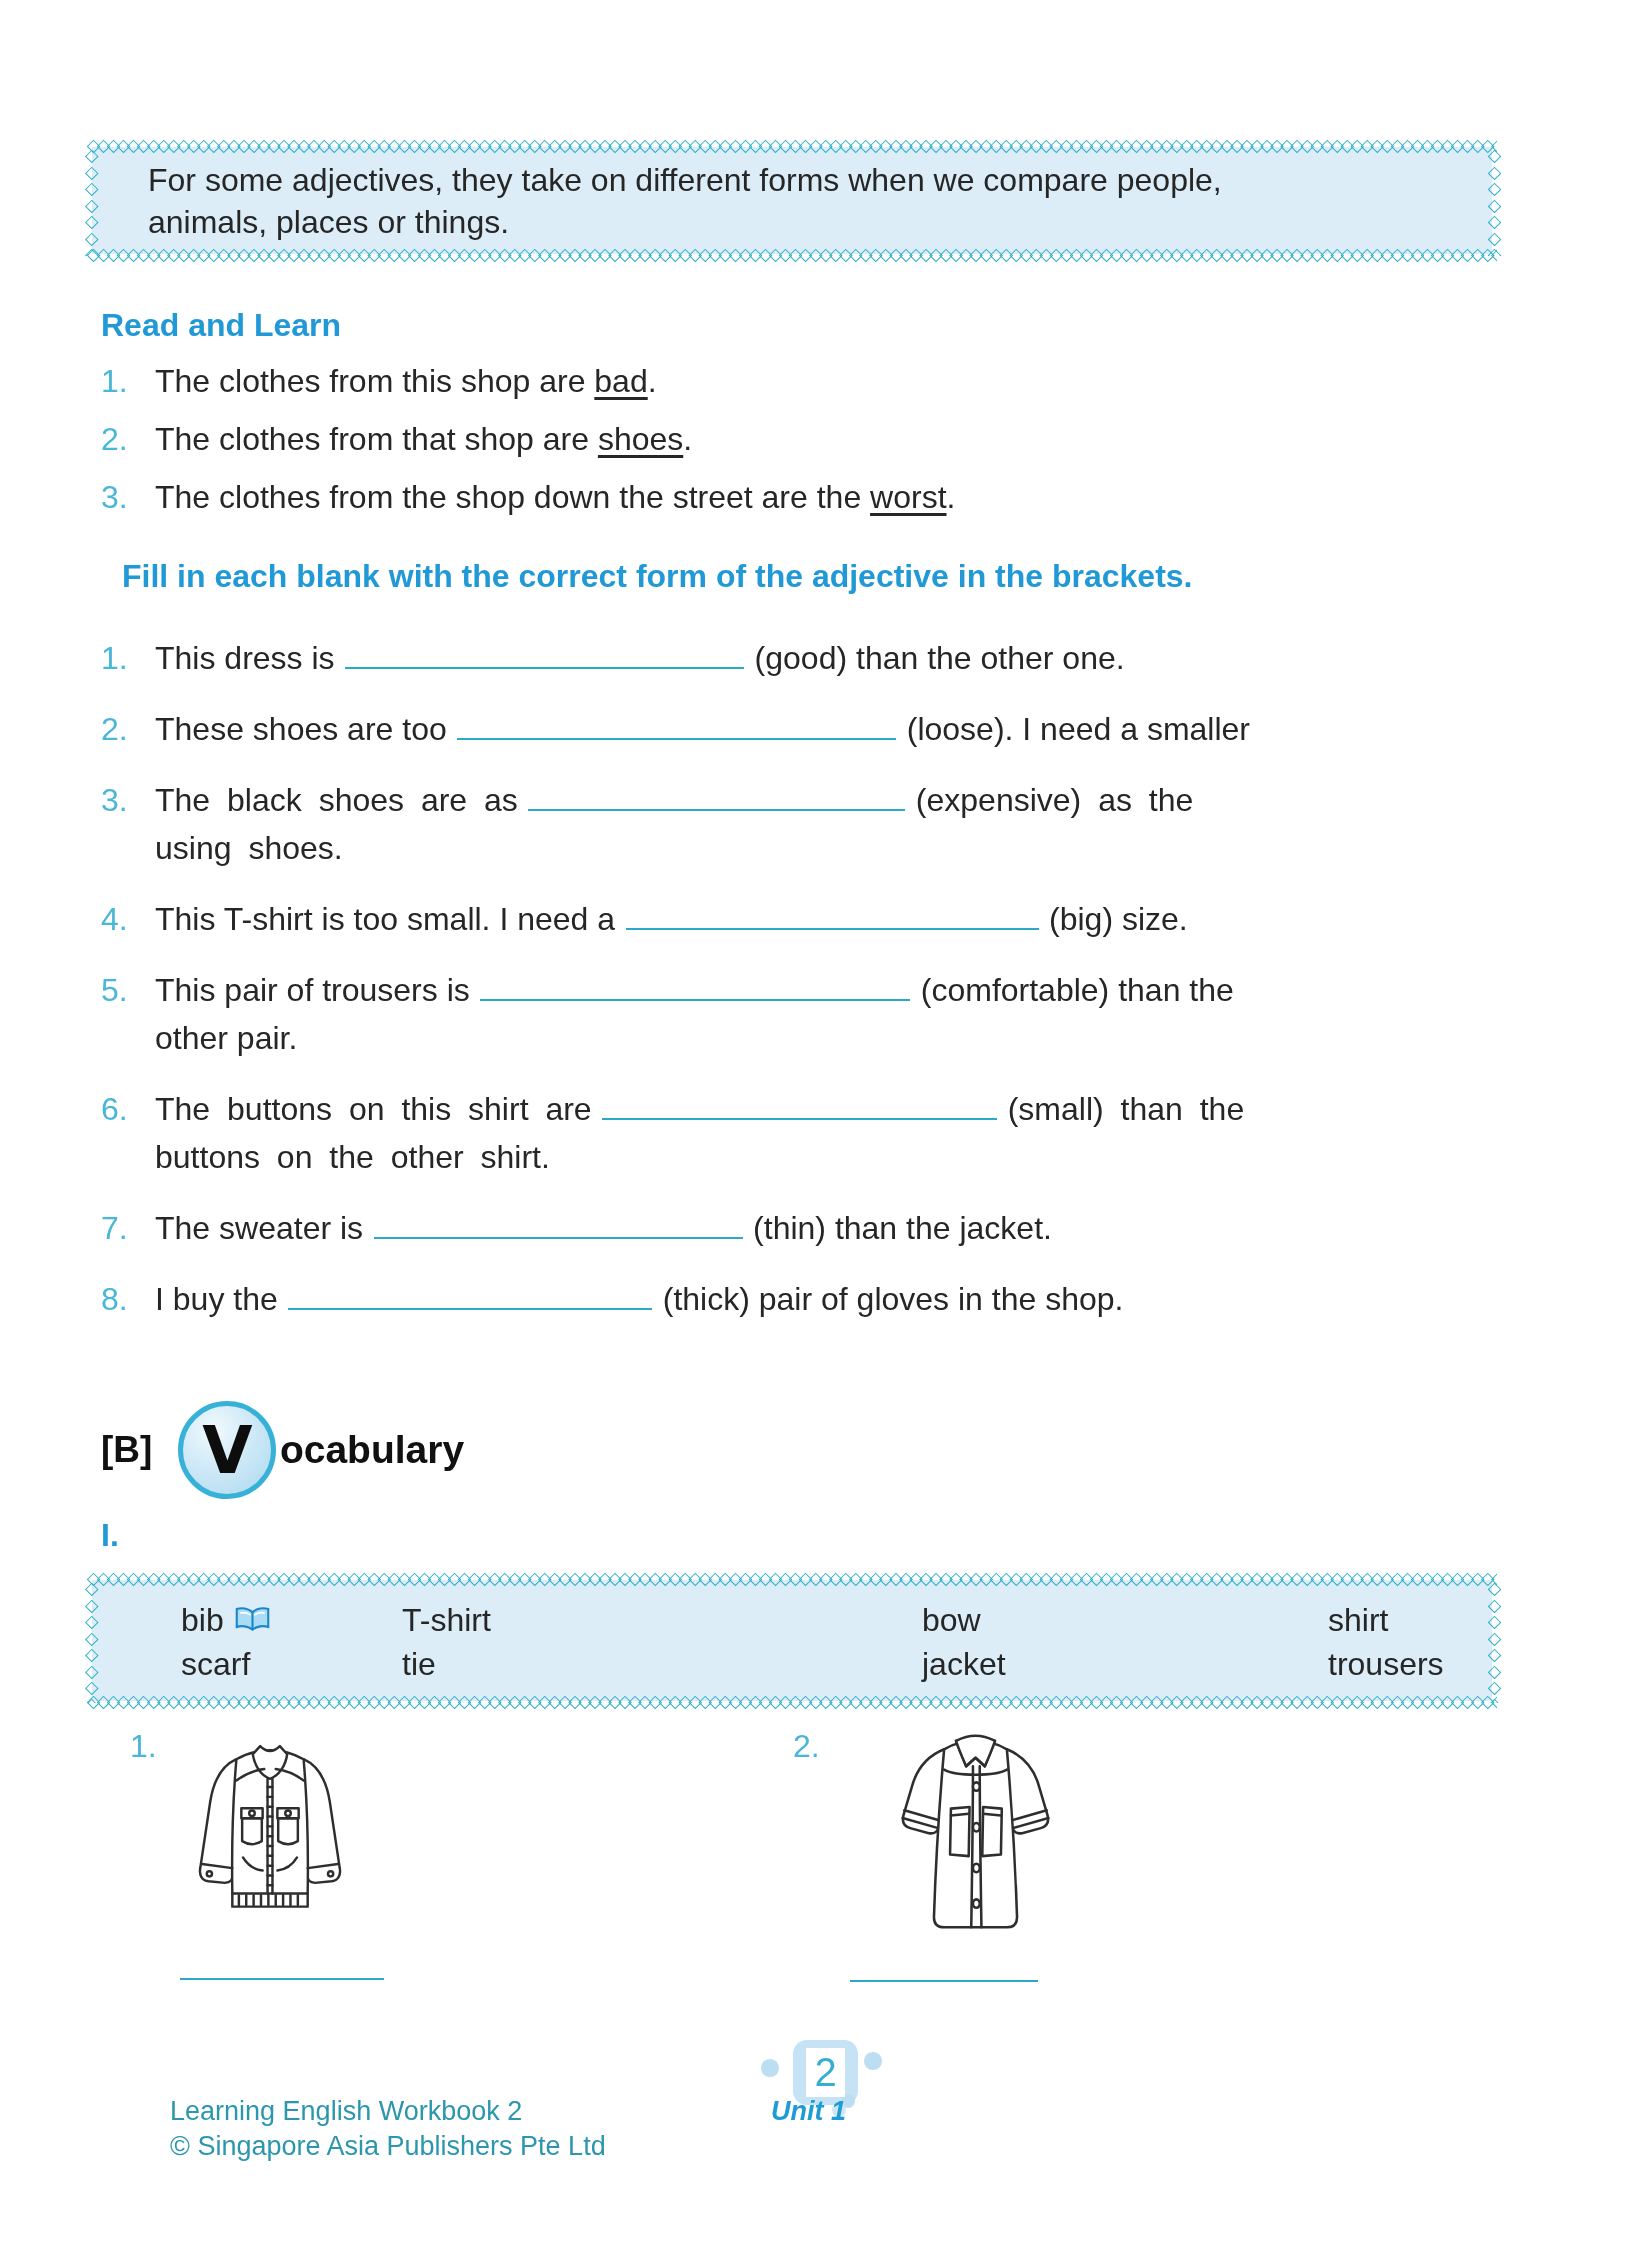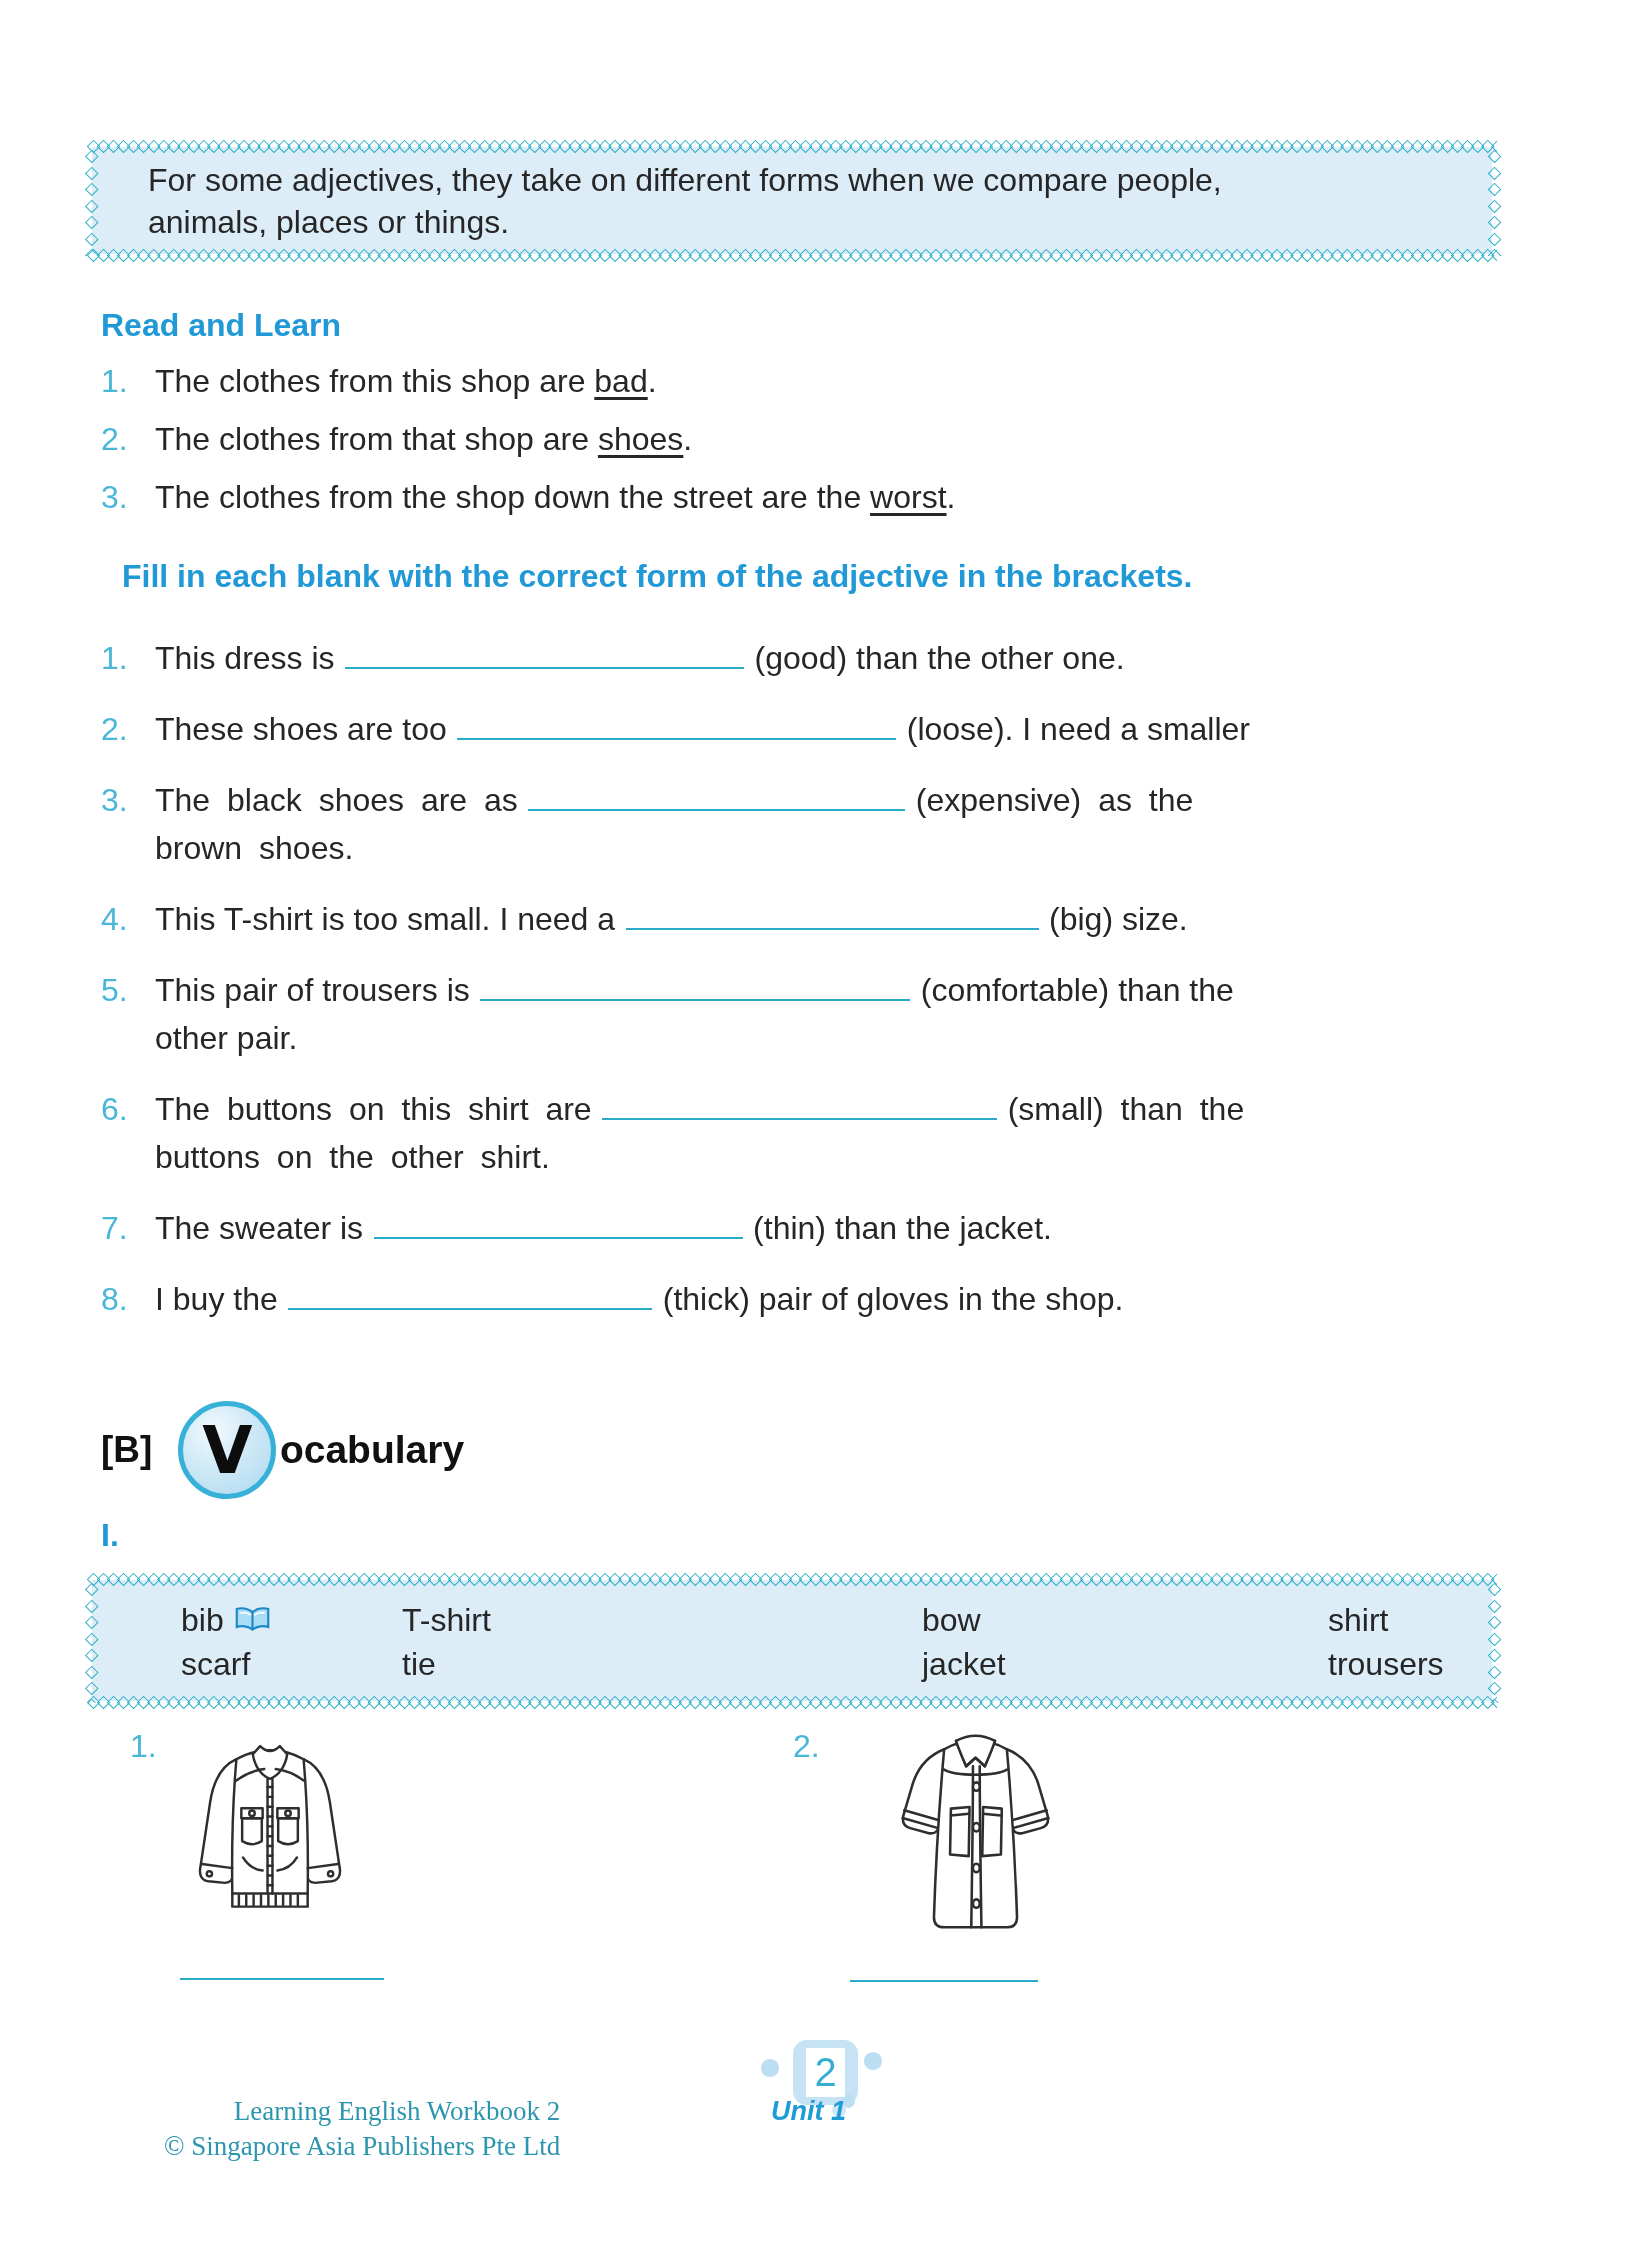--- a/index.html
+++ b/index.html
@@ -81,22 +81,22 @@
   .picnum{position:absolute;font-size:32px;color:#4ab6d8;}
   #pic1-num{left:130px;top:1728px;}
   #pic2-num{left:793px;top:1728px;}
   #pic1{position:absolute;left:184px;top:1728px;}
   #pic2{position:absolute;left:878px;top:1722px;}
   .ansline{position:absolute;border-bottom:2.6px solid #2ba9c8;height:0;}
   #ans1{left:180px;top:1978px;width:204px;}
   #ans2{left:850px;top:1980px;width:188px;}
 
   
-  #footer-text{position:absolute;left:164px;top:2094px;
-    font-family:Liberation Serif, serif;color:#2c96ae;font-size:27px;line-height:35px;text-align:right;}
+  #footer-text{position:absolute;left:170px;top:2094px;
+    font-family:Liberation Sans, sans-serif;color:#2c96ae;font-size:27px;line-height:35px;}
   #footer-text div{margin:0;}
 
   #page-badge{position:absolute;left:793px;top:2040px;width:65px;height:65px;
     background:#c5e3f4;border-radius:14px;}
   #page-badge .inner{position:absolute;left:13px;top:8px;width:39px;height:49px;
     background:#ffffff;display:flex;align-items:center;justify-content:center;
     font-size:40px;color:#35aed2;}
   .dot{position:absolute;border-radius:50%;background:#bcdef2;}
   #dot1{left:-32px;top:19.3px;width:17.6px;height:17.6px;}
   #dot2{left:71px;top:12.3px;width:17.6px;height:17.6px;}
@@ -144,21 +144,21 @@
     <div class="fitem">
       <span class="num">1.</span>
       <span class="ftext"><span>This dress is</span><span class="blank"></span><span>(good) than the other one.</span></span>
     </div>
     <div class="fitem">
       <span class="num">2.</span>
       <span class="ftext"><span>These shoes are too</span><span class="blank"></span><span>(loose). I need a smaller</span></span>
     </div>
     <div class="fitem">
       <span class="num">3.</span>
-      <span class="ftext"><span>The black shoes are as</span><span class="blank"></span><span>(expensive) as the</span><span class="tail2">brown shoes.</span></span>
+      <span class="ftext"><span>The black shoes are as</span><span class="blank"></span><span>(expensive) as the</span><span class="tail2">using shoes.</span></span>
     </div>
     <div class="fitem">
       <span class="num">4.</span>
       <span class="ftext"><span>This T-shirt is too small. I need a</span><span class="blank"></span><span>(big) size.</span></span>
     </div>
     <div class="fitem">
       <span class="num">5.</span>
       <span class="ftext"><span>This pair of trousers is</span><span class="blank"></span><span>(comfortable) than the</span><span class="tail2">other pair.</span></span>
     </div>
     <div class="fitem">

